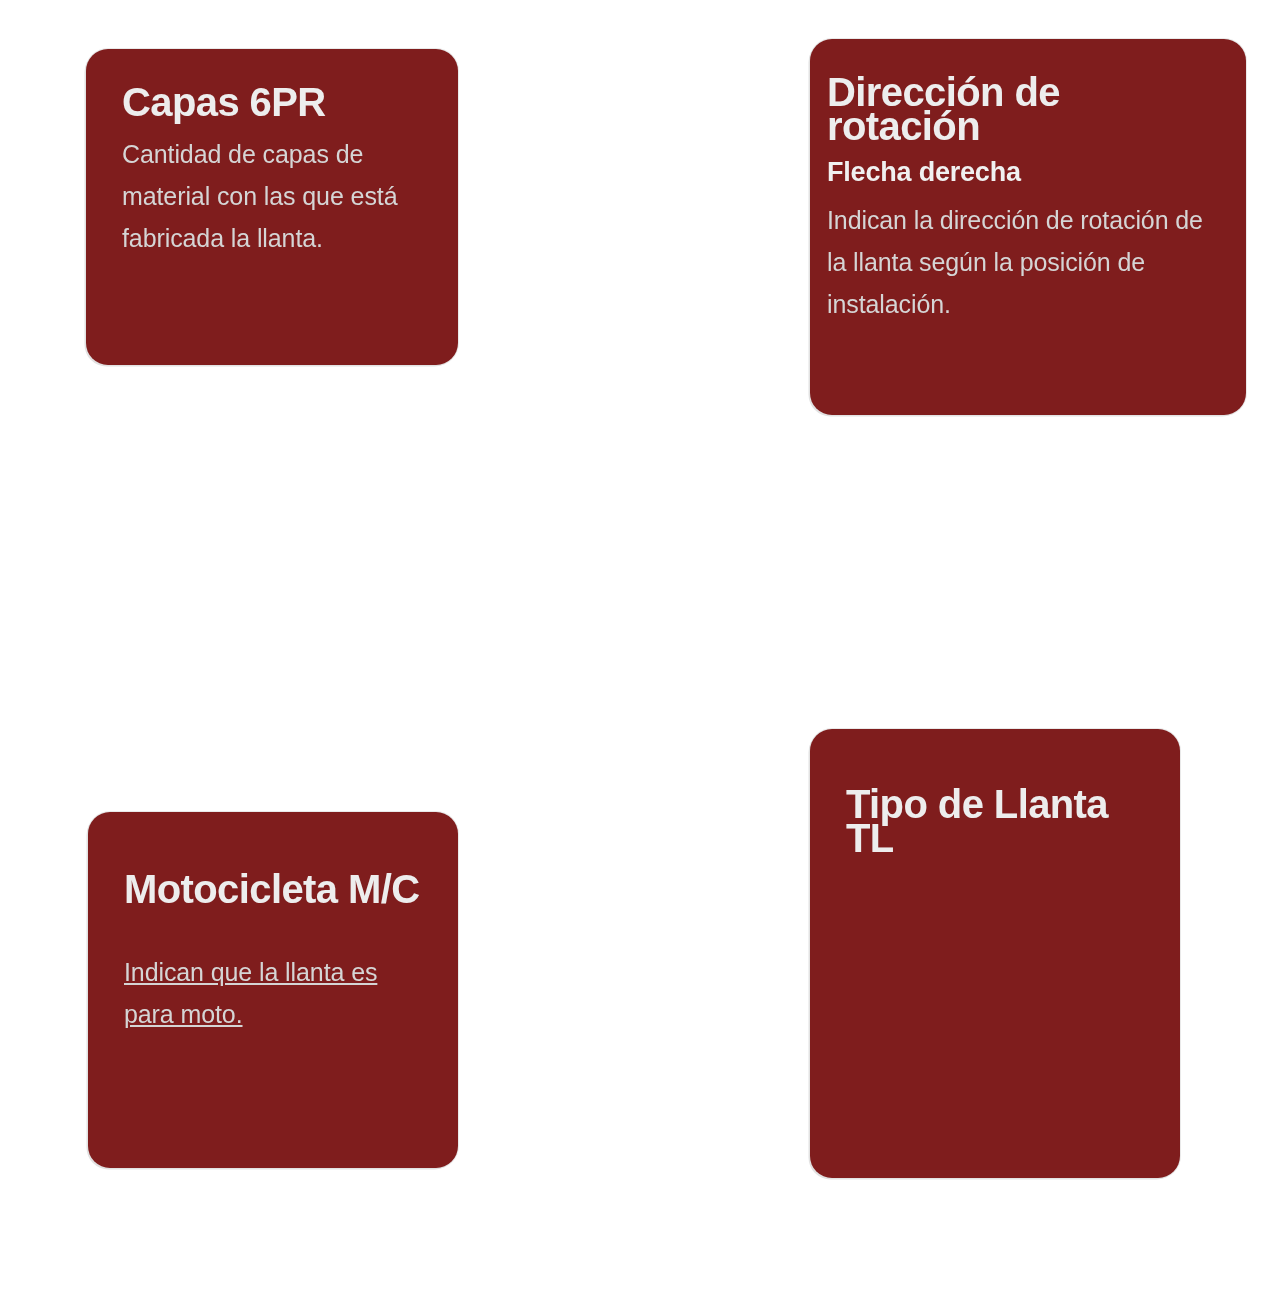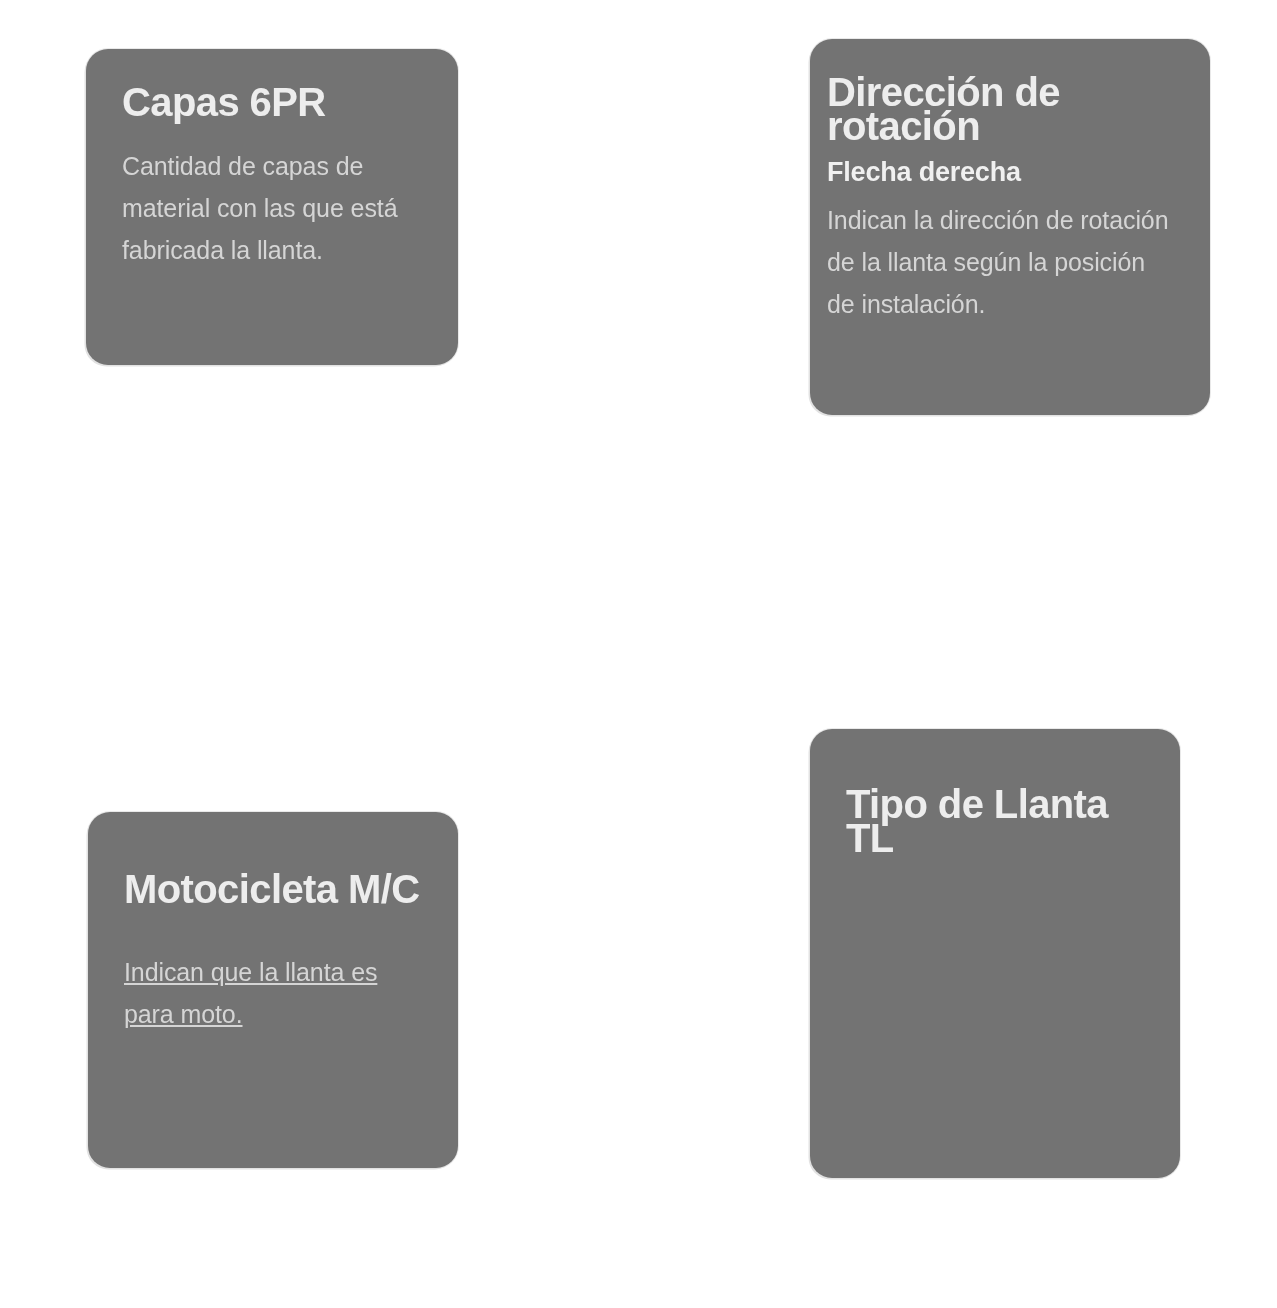--- a/index.html
+++ b/index.html
@@ -11,21 +11,21 @@
     width: 1277px;
     height: 1308px;
     position: relative;
     overflow: hidden;
     font-family: "Liberation Sans", sans-serif;
     -webkit-font-smoothing: antialiased;
   }
 
   .card {
     position: absolute;
-    background: #737373;
+    background: #7f1d1d;
     border-radius: 22px;
     box-sizing: border-box;
     padding: 36px;
     overflow: hidden;
     box-shadow:
       -1.5px 1.5px 0 0 #e2e2e2,
       0 0 0 1px rgba(215,215,215,0.55);
   }
 
   .card-title {
@@ -51,23 +51,23 @@
     font-size: 25px;
     font-weight: 400;
     line-height: 42px;
     letter-spacing: -0.1px;
     color: #d5d5d5;
     margin: 0;
   }
 
   
   #card-capas       { left: 86px;  top: 49px;  width: 372px; height: 316px; }
-  #card-capas .card-body { margin-top: 26px; }
+  #card-capas .card-body { margin-top: 14px; }
 
-  #card-direccion   { left: 810px; top: 39px;  width: 400px; height: 376px; padding-left: 17px; }
+  #card-direccion   { left: 810px; top: 39px;  width: 436px; height: 376px; padding-left: 17px; }
   #card-direccion .card-body { margin-top: 12px; }
 
   #card-motocicleta { left: 88px;  top: 812px; width: 370px; height: 356px; }
   #card-motocicleta .card-title { padding-top: 24px; }
   #card-motocicleta .card-body  { margin-top: 45px; text-decoration: underline; }
 
   #card-tipollanta  { left: 810px; top: 729px; width: 370px; height: 449px; }
   #card-tipollanta .card-title { padding-top: 22px; }
   #card-tipollanta .card-body  { margin-top: 28px; }
 </style>

